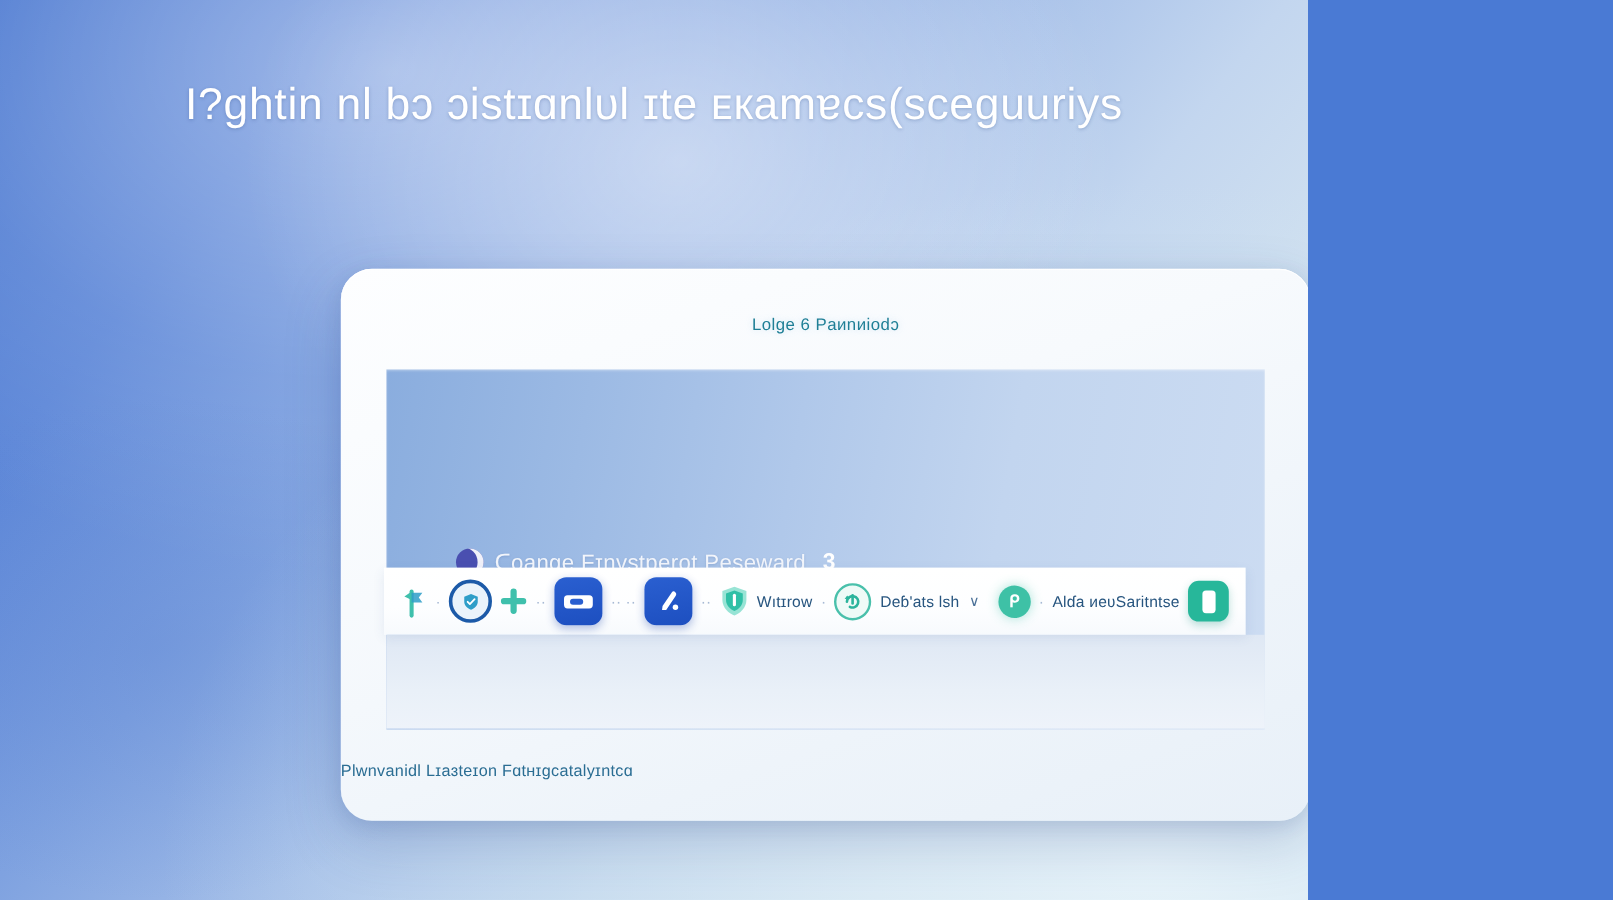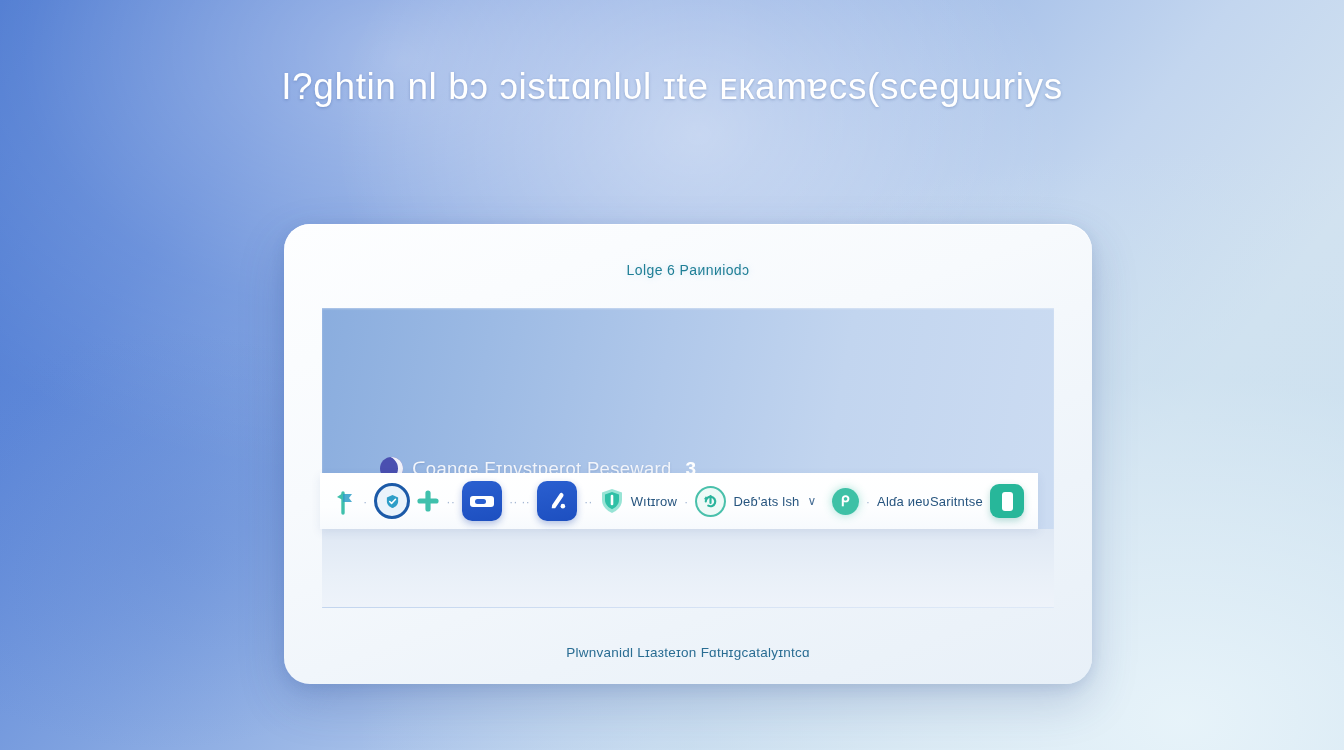--- a/index.html
+++ b/index.html
@@ -11,21 +11,21 @@
     width: 1344px;
     height: 750px;
     overflow: hidden;
     font-family: "Liberation Sans", sans-serif;
     background: #4a7ad4;
   }
 
   
   .stage {
     position: relative;
-    width: 1344px;
+    width: 1090px;
     height: 750px;
     overflow: hidden;
     background:
       radial-gradient(ellipse 900px 620px at 30% 8%, rgba(255,255,255,0.42) 0%, rgba(255,255,255,0.10) 42%, rgba(255,255,255,0.0) 68%),
       radial-gradient(ellipse 1100px 760px at 88% 96%, rgba(232,244,250,0.95) 0%, rgba(205,226,240,0.55) 45%, rgba(205,226,240,0.0) 75%),
       linear-gradient(128deg,
         #4574cf 0%,
         #5d87d8 18%,
         #7fa2e0 34%,
         #a6c0e9 50%,
@@ -282,22 +282,22 @@
     top: 305px;
     width: 732px;
     height: 78px;
     background: linear-gradient(180deg, #dfe8f4 0%, #e9f0f8 60%, #eef3fa 100%);
     z-index: 1;
   }
 
   .card-footer {
     position: absolute;
     left: 0; right: 0;
-    top: 421px;
-    text-align: center;
+    top: 411px;
+    text-align: left;
     color: #2a6d93;
     font-size: 13.5px;
     letter-spacing: 0.25px;
   }
 </style>
 </head>
 <body>
 
 <div class="stage">
 

